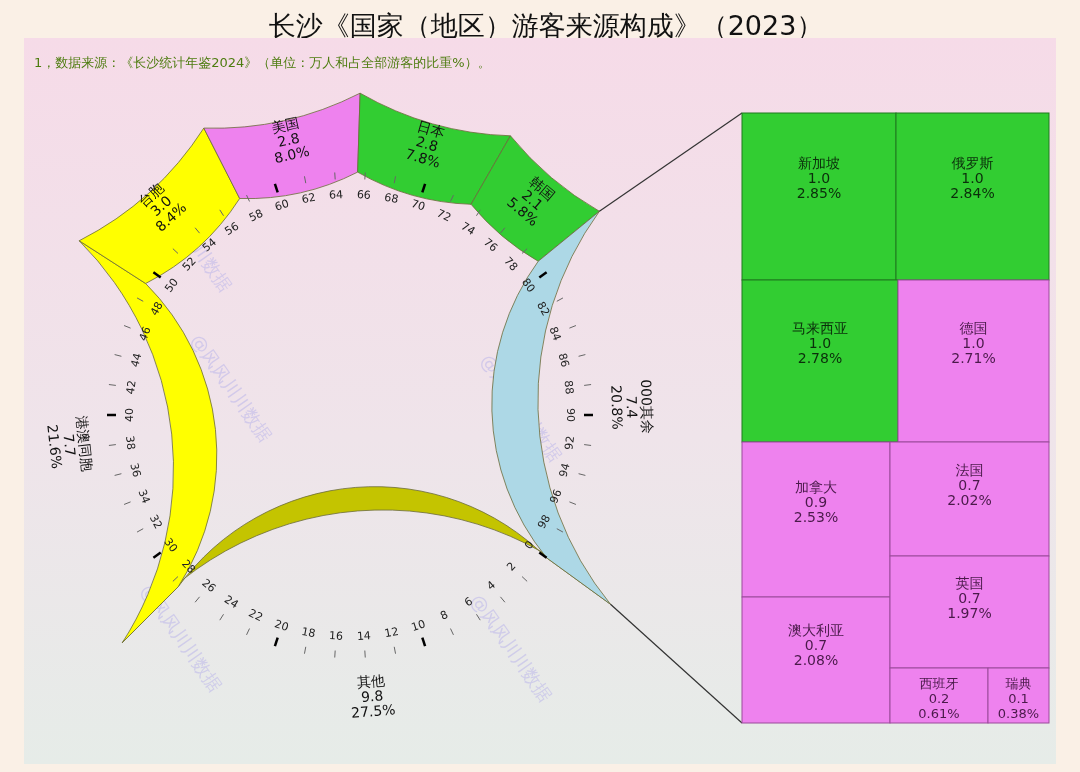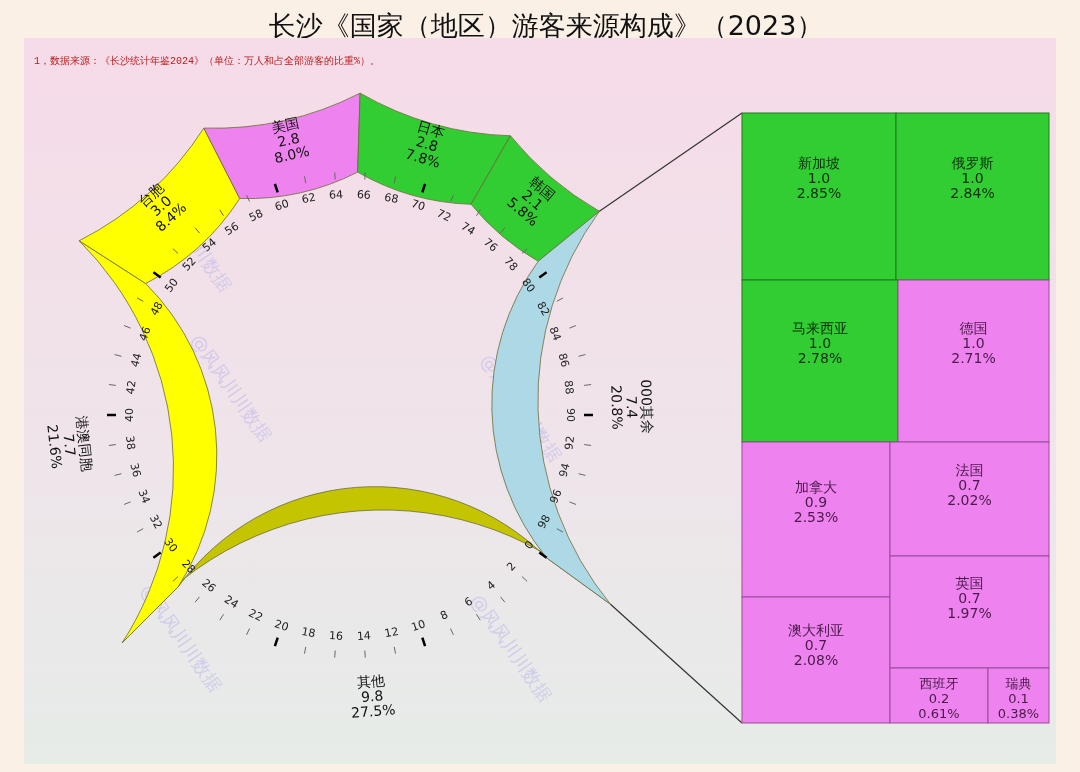--- a/index.html
+++ b/index.html
@@ -1,19 +1,19 @@
 <!DOCTYPE html>
 <html><head>
 <meta charset="utf-8">
 <style>
   html,body{margin:0;padding:0;}
   body{width:1080px;height:772px;background:#faf0e6;font-family:"DejaVu Sans","Liberation Sans",sans-serif;position:relative;overflow:hidden;}
   .title{position:absolute;left:0;top:8px;width:1080px;text-align:center;font-size:27px;color:#111;padding-left:6px;}
   .panel{position:absolute;left:24px;top:38px;width:1032px;height:726px;background:linear-gradient(180deg,#f6dbe8 0%,#efe4ea 55%,#e6ece8 100%);}
-  .note{position:absolute;left:34px;top:54px;font-size:10px;color:#b91c1c;font-family:Liberation Mono, monospace;}
+  .note{position:absolute;left:34px;top:54px;font-size:13px;color:#4d7c0f;}
   svg{position:absolute;left:0;top:0;}
 </style>
 </head>
 <body>
 
 <div class="title">长沙《国家（地区）游客来源构成》（2023）</div>
 <div class="panel"></div>
 <div class="note">1，数据来源：《长沙统计年鉴2024》（单位：万人和占全部游客的比重%）。</div>
 
 <svg id="chart" width="1080" height="772" viewBox="0 0 1080 772" xmlns="http://www.w3.org/2000/svg">

